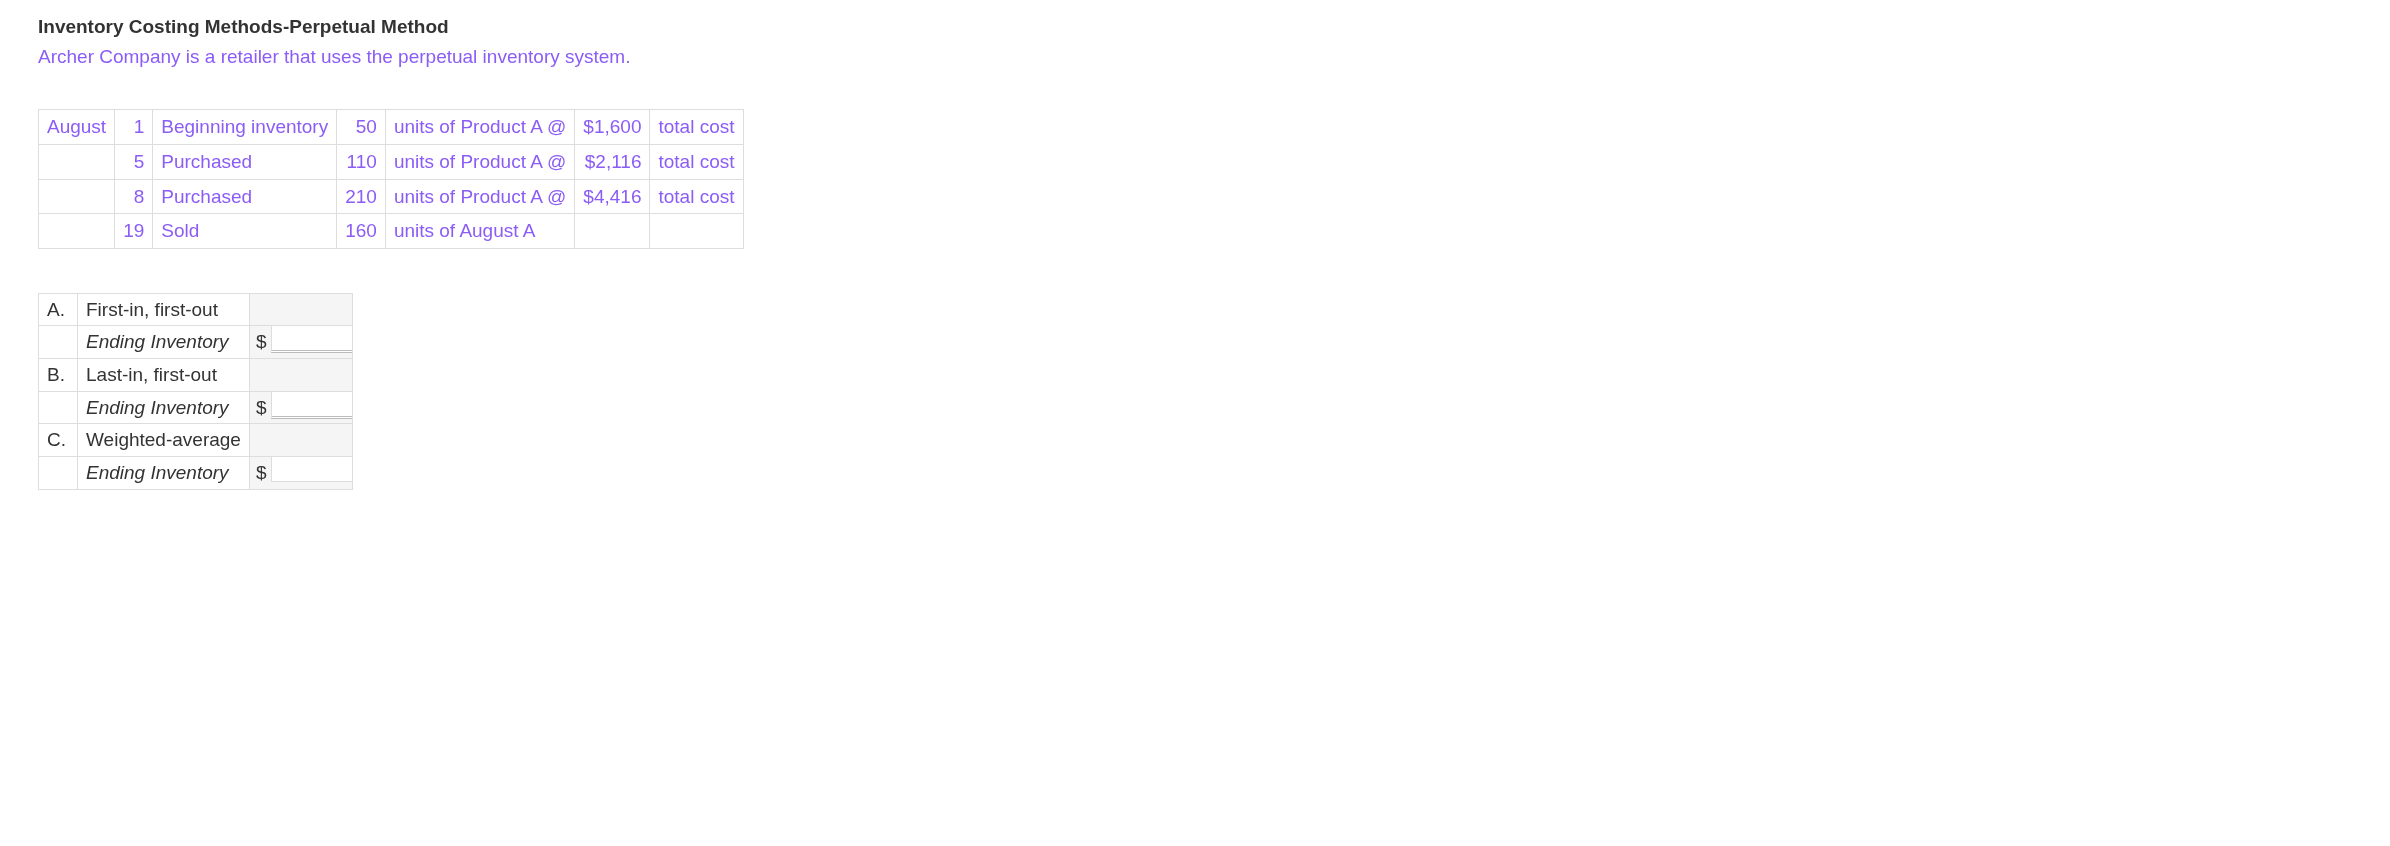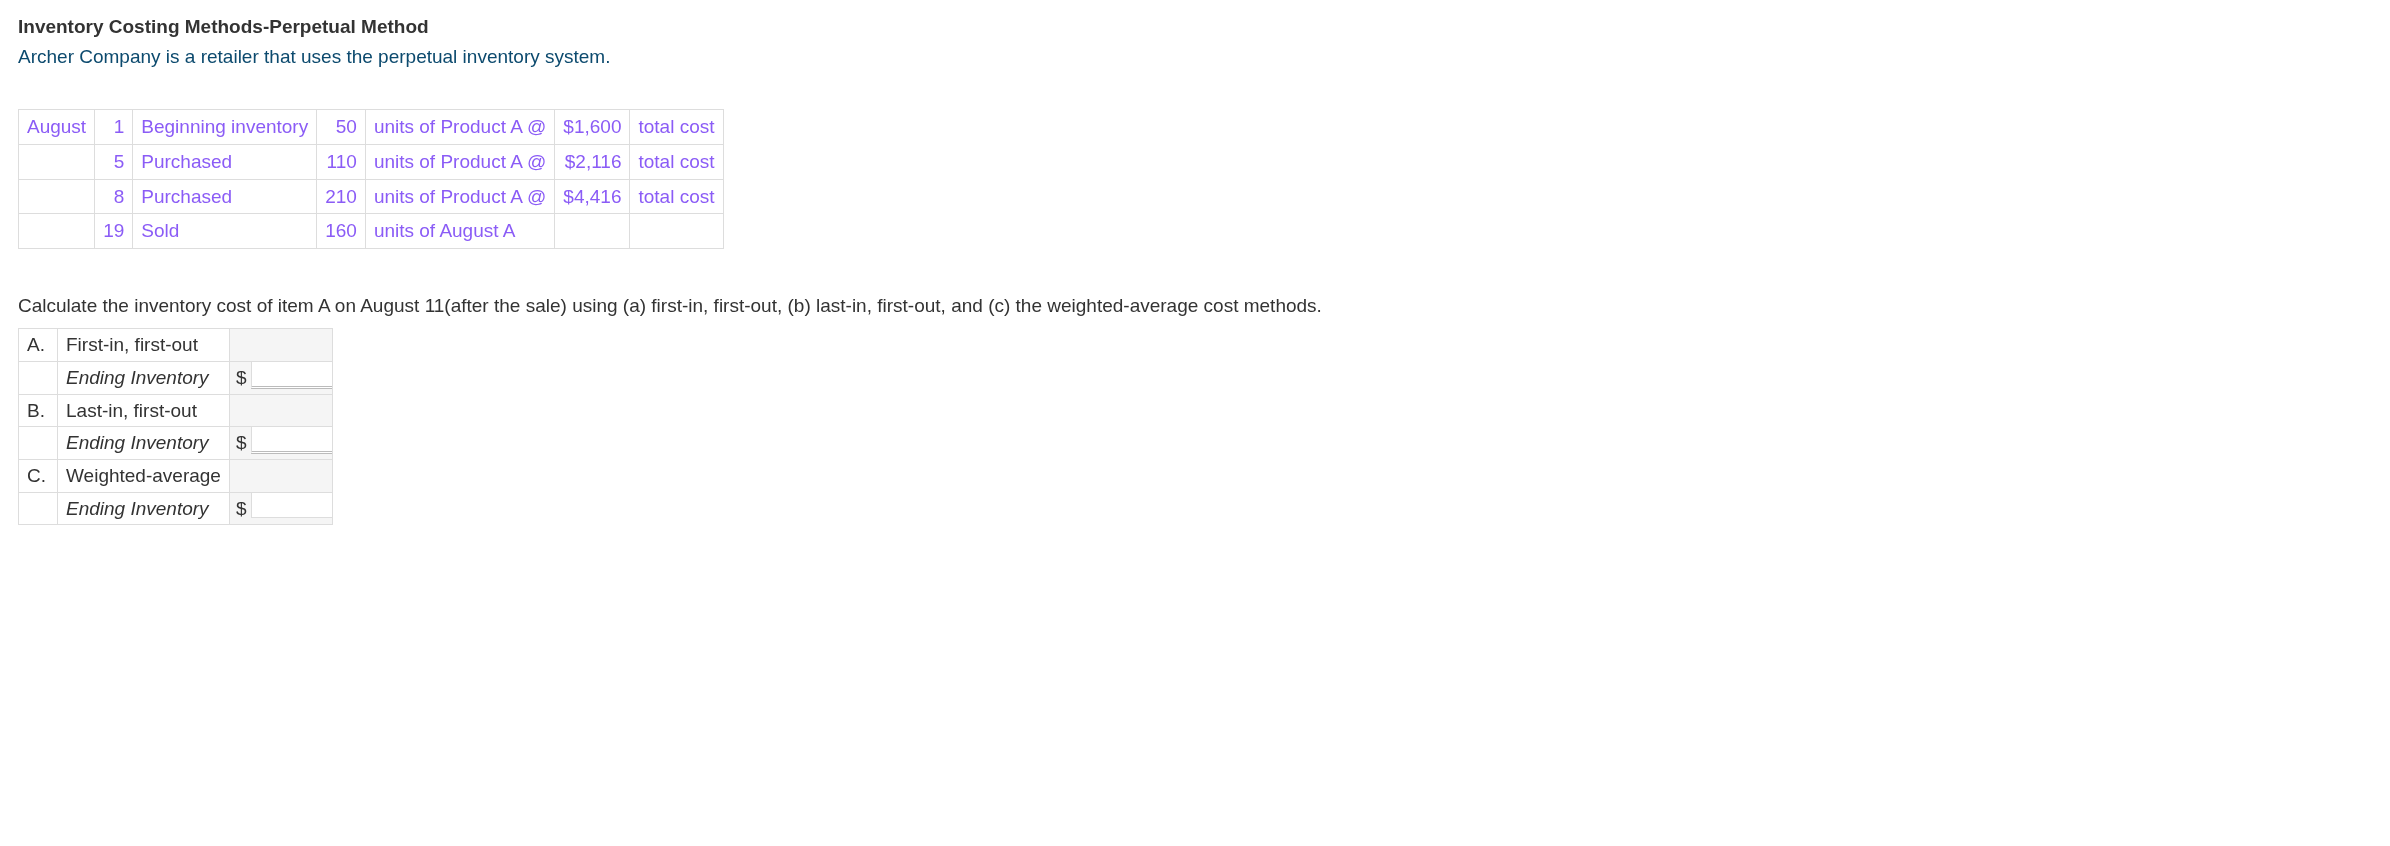--- a/index.html
+++ b/index.html
@@ -8,28 +8,29 @@
     background: #ffffff;
     font-family: "Helvetica Neue", Helvetica, Arial, "Liberation Sans", sans-serif;
     color: #333333;
     font-size: 19px;
     line-height: 1.35;
   }
   .page {
     padding: 14px 18px 40px 18px;
     width: 2343px;
     box-sizing: border-box;
+    margin-left: 20px;
   }
   .title {
     font-weight: 700;
     color: #333333;
     margin-bottom: 4px;
   }
   .subtitle {
-    color: #0c4a6e;
+    color: #8b5cf6;
     margin-bottom: 40px;
   }
   table {
     border-collapse: collapse;
   }
   table.data-table td {
     border: 1px solid #dddddd;
     padding: 4px 8px;
     font-size: 19px;
     color: #8b5cf6;
@@ -134,21 +135,20 @@
         <td>Sold</td>
         <td class="num">160</td>
         <td>units of August A</td>
         <td class="num"></td>
         <td></td>
       </tr>
     </tbody>
   </table>
 
   <div class="instructions">
-    <p>Calculate the inventory cost of item A on August 11(after the sale) using (a) first-in, first-out, (b) last-in, first-out, and (c) the weighted-average cost methods.</p>
   </div>
 
   <table class="answer-table">
     <tbody>
       <tr>
         <td class="letter">A.</td>
         <td class="indent-label">First-in, first-out</td>
         <td class="value-cell"></td>
       </tr>
       <tr>

